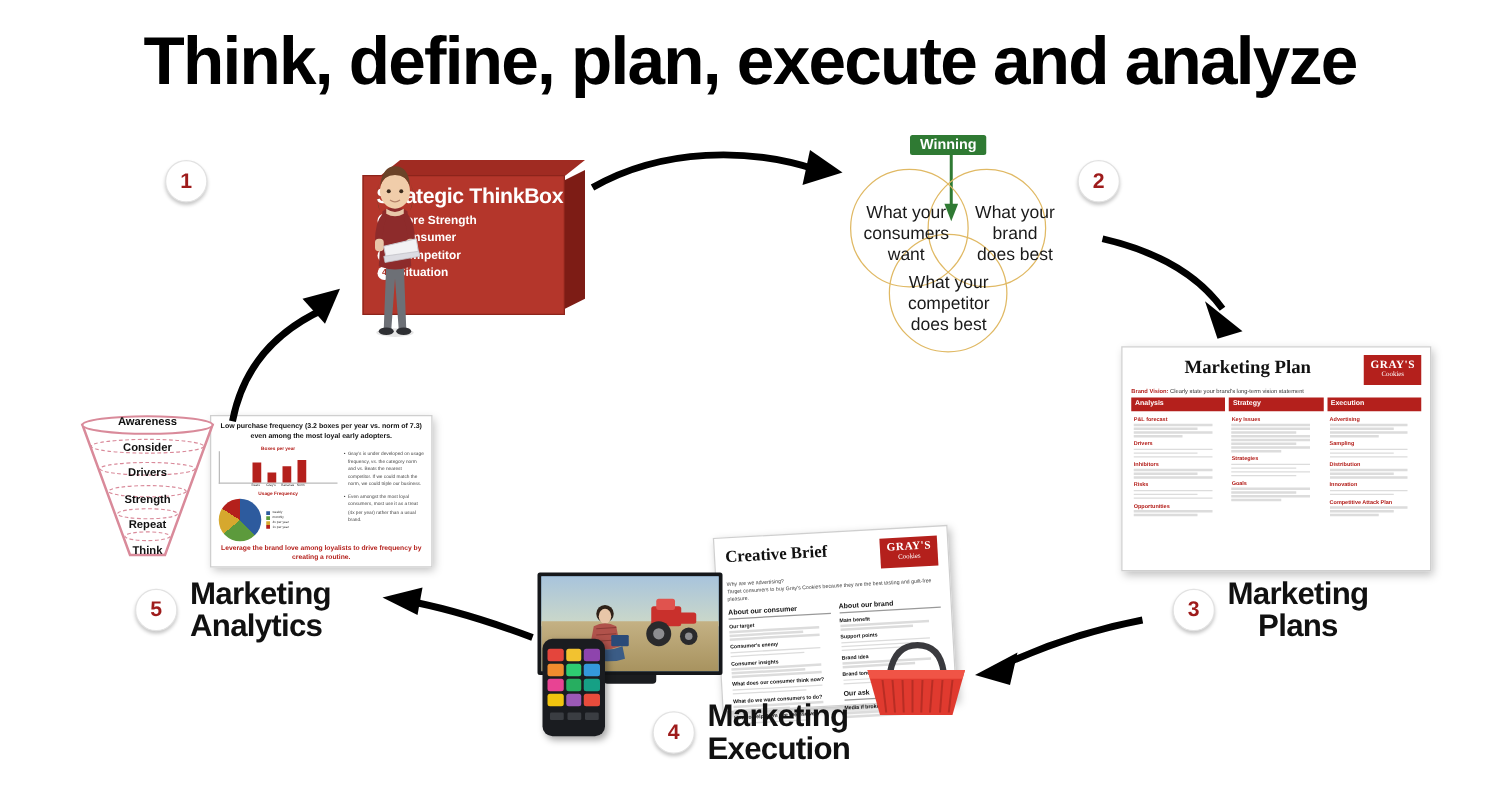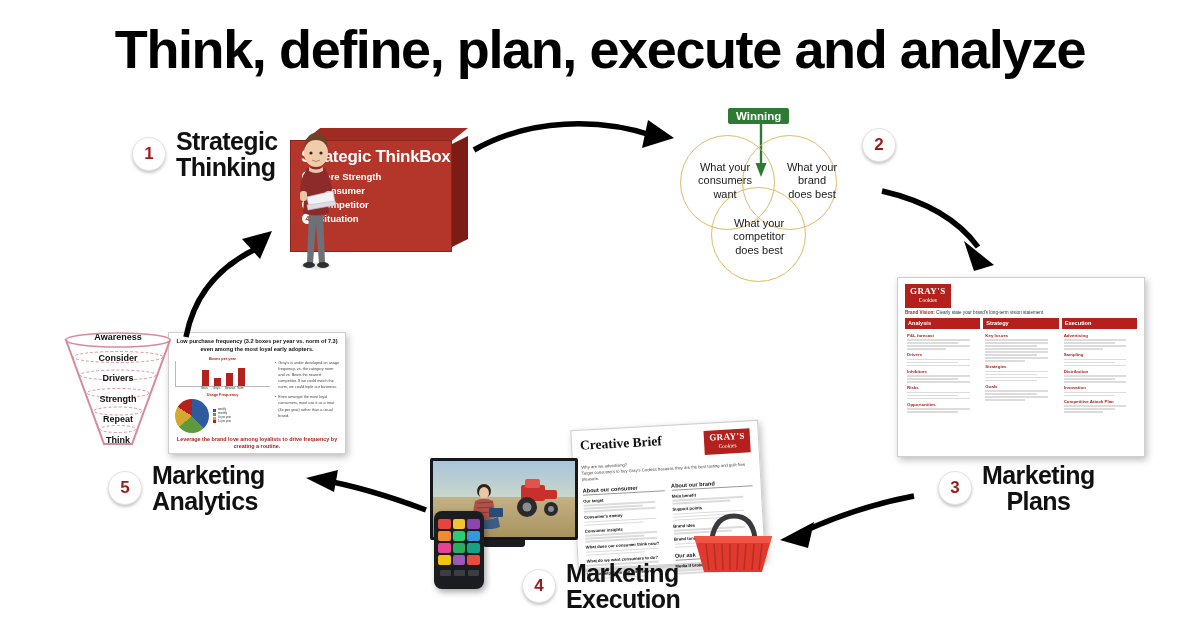--- a/index.html
+++ b/index.html
@@ -60,21 +60,21 @@
 
   
   .woman{ position:absolute; left:287px; top:125px; width:58px; height:145px; z-index:3; }
 
   
   .venn{ position:absolute; left:680px; top:125px; width:180px; height:155px; }
   .v-circ{ position:absolute; width:95px; height:95px; border-radius:50%; border:1.3px solid #e0b964; }
   .v-a{ left:0; top:10px; }
   .v-b{ left:62px; top:10px; }
   .v-c{ left:31px; top:62px; }
-  .v-txt{ position:absolute; text-align:center; font-size:11px; color:#1a1a1a; line-height:1.22; white-space:pre-line; }
+  .v-txt{ position:absolute; text-align:center; font-size:14px; color:#1a1a1a; line-height:1.22; white-space:pre-line; }
   .v-ta{ left:4px; top:36px; width:82px; }
   .v-tb{ left:92px; top:36px; width:80px; }
   .v-tc{ left:40px; top:92px; width:78px; }
   .win-badge{
     position:absolute; left:48px; top:-17px; background:#2f7a33; color:#fff;
     font-size:11.5px; font-weight:bold; padding:2px 8px; border-radius:2px;
   }
 
   
   .doc{ position:absolute; background:#fff; border:1px solid #cfcfcf; box-shadow:2px 3px 7px rgba(0,0,0,.26); }
@@ -152,22 +152,20 @@
 </style>
 </head>
 <body>
 
 <div class="stage">
 
   <div class="page-title">Think, define, plan, execute and analyze</div>
 
   <div class="step" style="left:132px; top:128px;">
     <div class="step-badge">1</div>
-    <div class="step-label">Strategic
-Thinking</div>
   </div>
 
   <svg class="woman" viewBox="0 0 58 145">
     <ellipse cx="29" cy="141" rx="15" ry="3.5" fill="#cfcfcf" opacity=".55"></ellipse>
     <path d="M22 86 L20 138 L26 139 L29 98 L32 139 L38 138 L36 86 Z" fill="#6d7076"></path>
     <ellipse cx="22" cy="140" rx="6" ry="3" fill="#2e2f33"></ellipse>
     <ellipse cx="36" cy="140" rx="6" ry="3" fill="#2e2f33"></ellipse>
     <path d="M19 44 q10 -6 20 0 l3 44 q-13 5 -26 0 Z" fill="#8d2b2b"></path>
     <path d="M19 46 q-6 7 -6 22 l6 2 q0 -14 3 -20 Z" fill="#8d2b2b"></path>
     <path d="M39 46 q6 7 6 22 l-6 2 q0 -14 -3 -20 Z" fill="#8d2b2b"></path>
@@ -241,20 +239,21 @@
     <div class="step-badge">2</div>
   </div>
 
   <svg class="arrow" style="left:878px; top:185px;" width="130" height="95">
     <path d="M4 6 C56 18, 84 40, 100 62" stroke="#000" stroke-width="5.5" fill="none"></path>
     <path d="M86 56 L116 80 L96 86 Z" fill="#000"></path>
   </svg>
 
   <div class="doc mplan">
     <div class="mp-head">
+      <div class="mp-title">Marketing Plan</div>
       <div class="logo">
         <div class="l1">GRAY'S</div>
         <div class="l2">Cookies</div>
       </div>
     </div>
     <div class="mp-sub">
       <b>Brand Vision:</b>
       <span>Clearly state your brand's long-term vision statement</span>
     </div>
     <div class="mp-cols">

